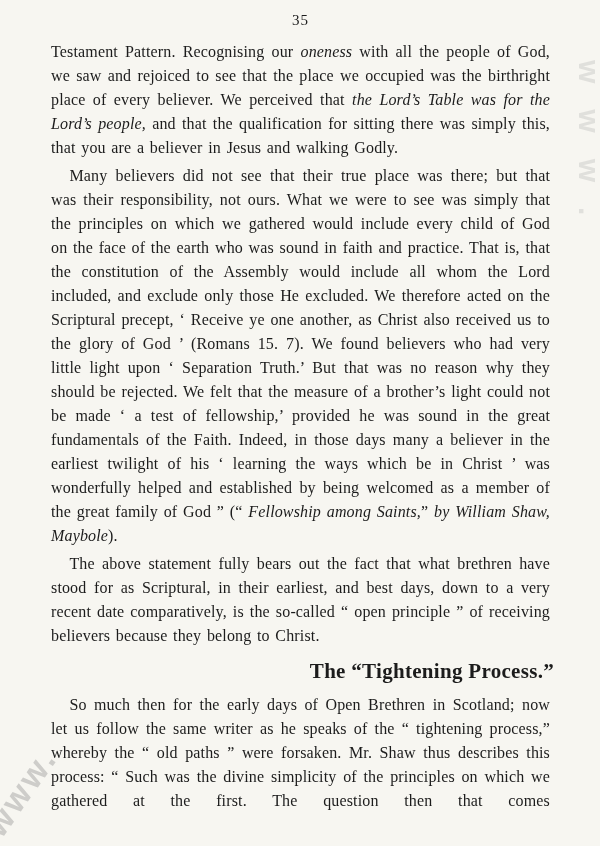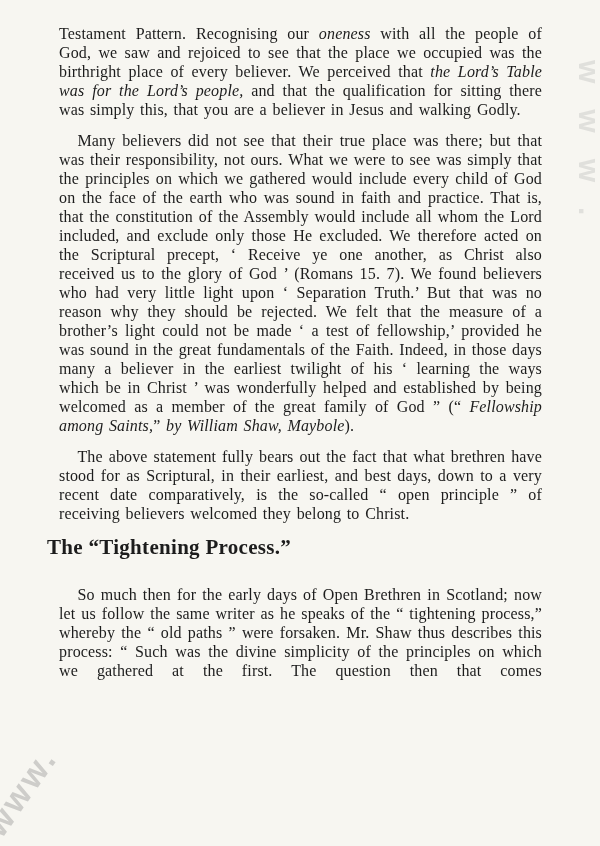--- a/index.html
+++ b/index.html
@@ -20,36 +20,36 @@
     font-family: "Liberation Serif", "DejaVu Serif", serif;
     color: #1c1c1c;
   }
   .page-number {
     text-align: center;
     font-size: 15px;
     letter-spacing: 1px;
     margin: 0 0 11px 0;
   }
   .body-text p {
-    margin: 12px;
+    margin: 4px;
     font-size: 16px;
-    line-height: 19px;
+    line-height: 24px;
     text-align: justify;
     text-justify: inter-word;
     word-spacing: 1.5px;
     letter-spacing: 0.15px;
   }
   .body-text p.indent { text-indent: 1.15em; }
   .body-text p.fill-last { text-align-last: justify; font-family: Liberation Serif, serif; }
   .it { font-style: italic; }
   h2.section-heading {
     font-size: 21px;
     font-weight: bold;
-    text-align: left;
-    margin: 11px 0 25px 0;
+    text-align: right;
+    margin: 11px 0 9px 0;
     letter-spacing: 0.3px;
   }
   
   .watermark {
     position: absolute;
     color: rgba(155, 155, 155, 0.45);
     font-family: "Liberation Sans", sans-serif;
     font-weight: bold;
     pointer-events: none;
     white-space: nowrap;
@@ -74,27 +74,28 @@
 </style>
 </head>
 <body>
 
 <div class="page">
 
   <div class="watermark wm1">www.</div>
 
   <div class="watermark wm2">www.</div>
 
+  <div class="page-number">35</div>
 
   <div class="body-text">
 
     <p><span>Testament Pattern.  Recognising our </span><span class="it">oneness</span><span> with all the people of God, we saw and rejoiced to see that the place we occupied was the birthright place of every believer.  We perceived that </span><span class="it">the Lord’s Table was for the Lord’s people,</span><span> and that the qualification for sitting there was simply this, that you are a believer in Jesus and walking Godly.</span></p>
 
     <p class="indent"><span>Many believers did not see that their true place was there; but that was their responsibility, not ours.  What we were to see was simply that the principles on which we gathered would include every child of God on the face of the earth who was sound in faith and practice.  That is, that the constitution of the Assembly would include all whom the Lord included, and exclude only those He excluded.  We therefore acted on the Scriptural precept, ‘ Receive ye one another, as Christ also received us to the glory of God ’ (Romans 15. 7).  We found believers who had very little light upon ‘ Separation Truth.’  But that was no reason why they should be rejected.  We felt that the measure of a brother’s light could not be made ‘ a test of fellowship,’ provided he was sound in the great fundamentals of the Faith.  Indeed, in those days many a believer in the earliest twilight of his ‘ learning the ways which be in Christ ’ was wonderfully helped and established by being welcomed as a member of the great family of God ” (“ </span><span class="it">Fellowship among Saints,</span><span>” </span><span class="it">by William Shaw, Maybole</span><span>).</span></p>
 
-    <p class="indent"><span>The above statement fully bears out the fact that what brethren have stood for as Scriptural, in their earliest, and best days, down to a very recent date comparatively, is the so-called “ open principle ” of receiving believers welcomed they belong to Christ.</span></p>
+    <p class="indent"><span>The above statement fully bears out the fact that what brethren have stood for as Scriptural, in their earliest, and best days, down to a very recent date comparatively, is the so-called “ open principle ” of receiving believers because they belong to Christ.</span></p>
 
     <h2 class="section-heading">The “Tightening Process.”</h2>
 
     <p class="indent fill-last"><span>So much then for the early days of Open Brethren in Scotland; now let us follow the same writer as he speaks of the “ tightening process,” whereby the “ old paths ” were forsaken.  Mr. Shaw thus describes this process: “ Such was the divine simplicity of the principles on which we gathered at the first.  The question then that comes</span></p>
 
   </div>
 </div>
 
 </body></html>

